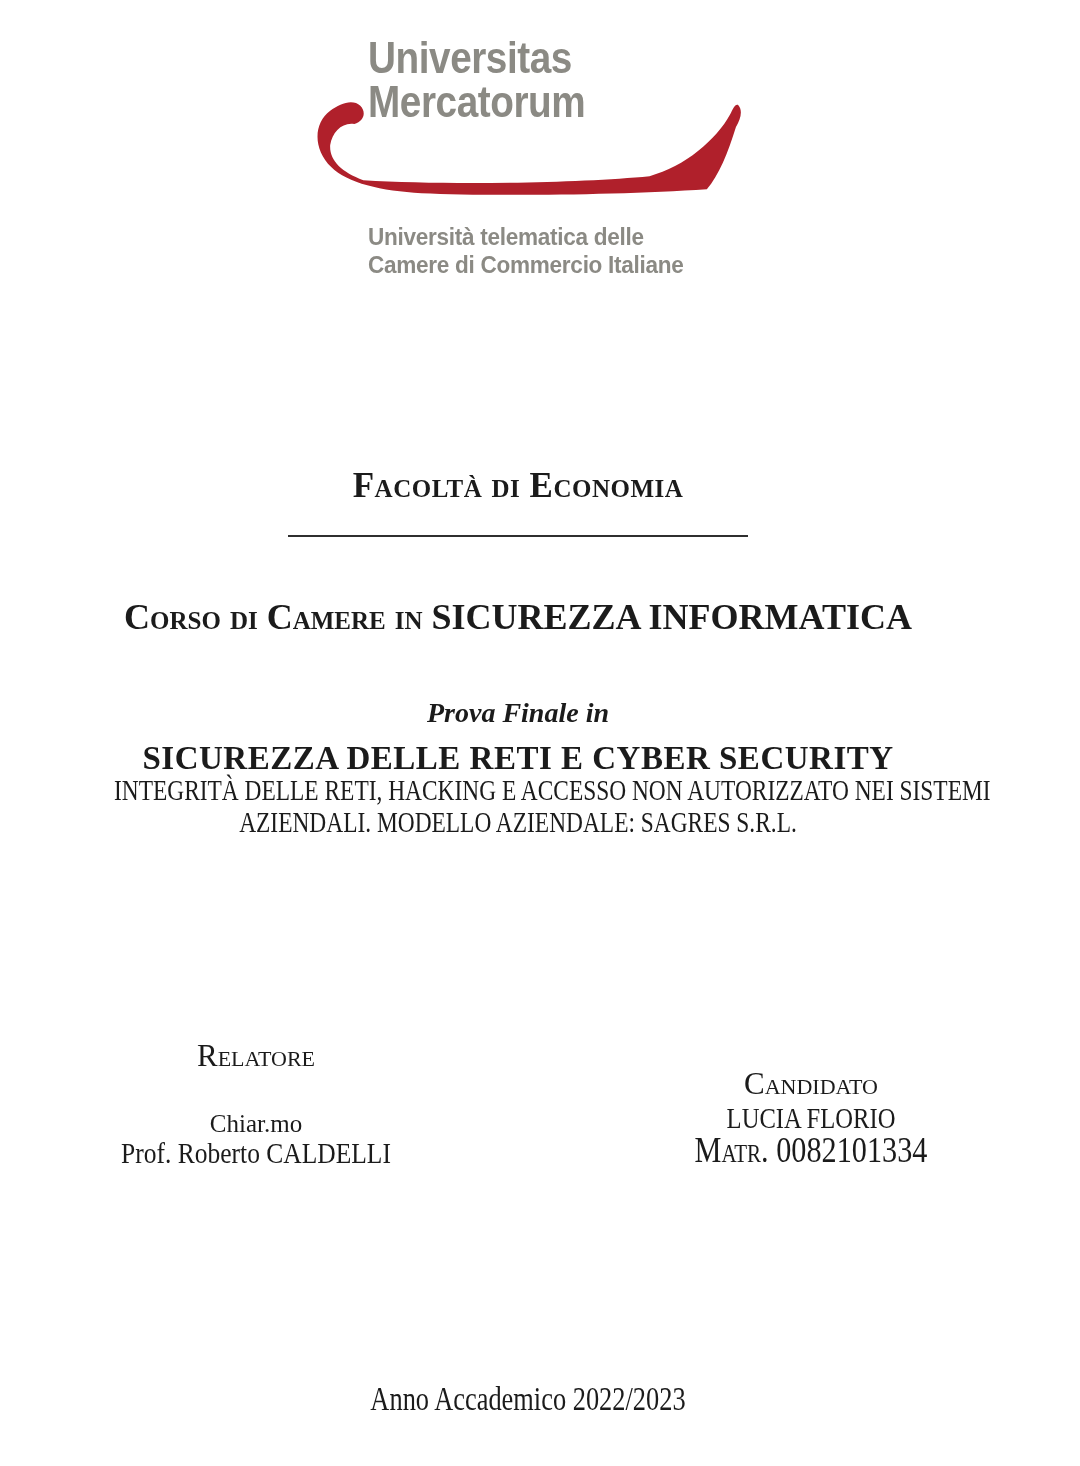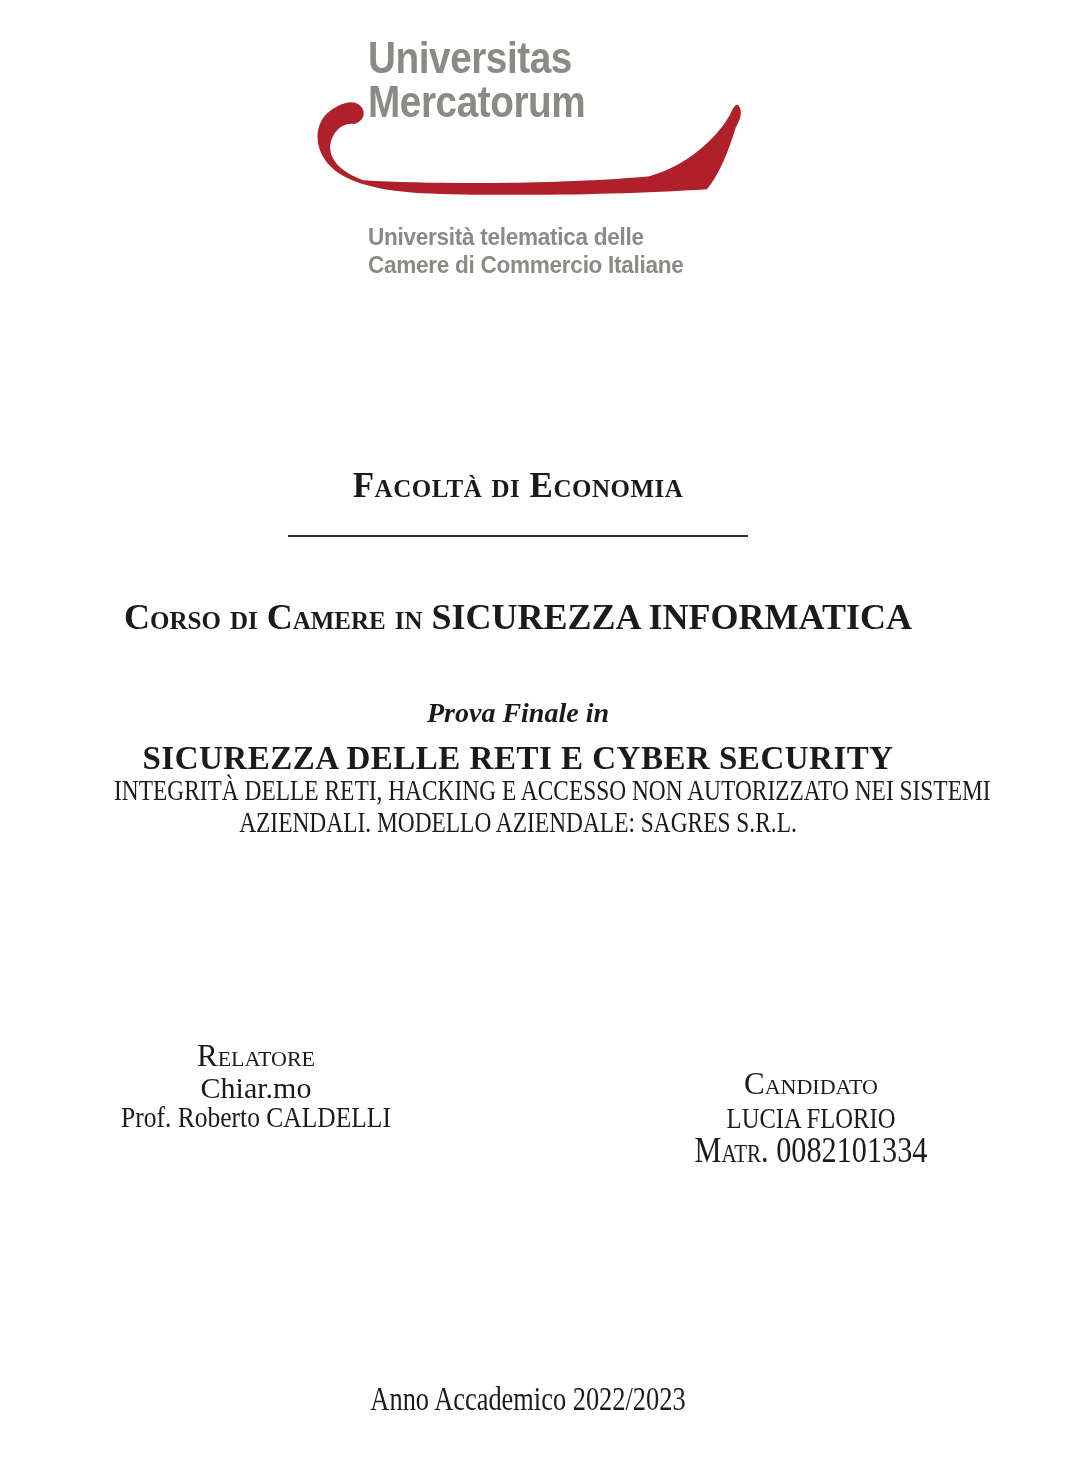--- a/index.html
+++ b/index.html
@@ -117,22 +117,23 @@
     text-align: center;
     white-space: nowrap;
     margin-top: 28px;
   }
   .person-heading {
     font-size: 31px;
     font-variant: small-caps;
     line-height: 36px;
   }
   .honorific {
-    font-size: 30px;
+    font-size: 25px;
     line-height: 28px;
+    margin-top: 36px;
   }
   .advisor-name {
     font-size: 30px;
     line-height: 30px;
     transform: scaleX(0.85);
     transform-origin: center top;
   }
   .candidate-name {
     font-size: 30px;
     line-height: 31px;

